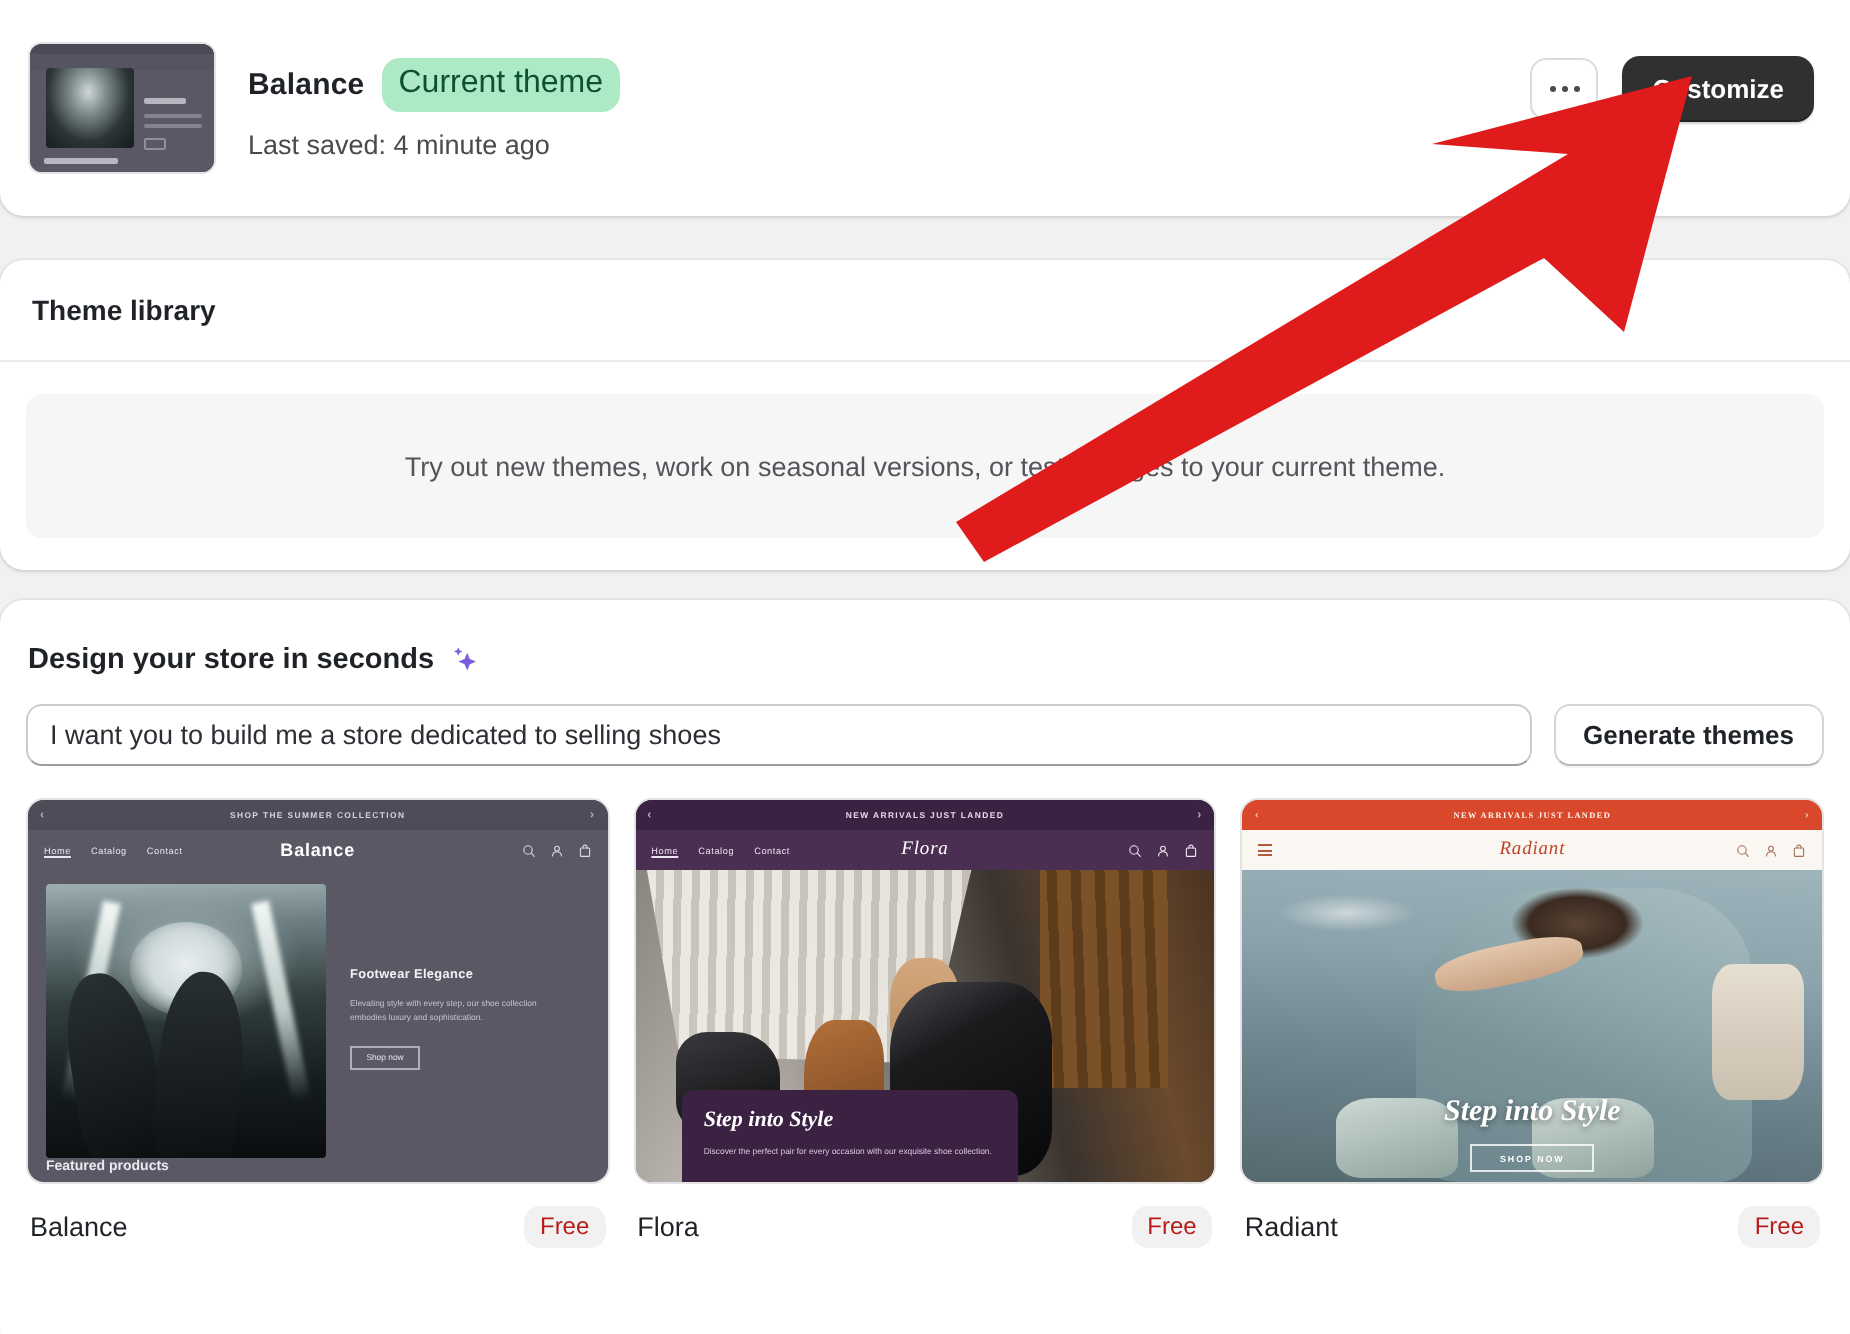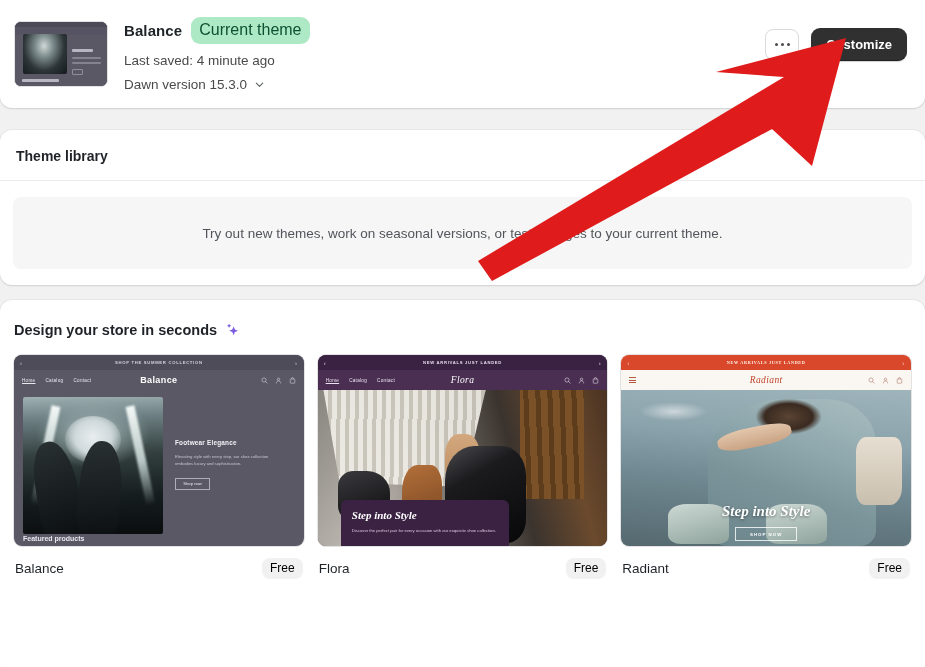--- a/index.html
+++ b/index.html
@@ -123,21 +123,21 @@
 
   .theme-grid { display: flex; gap: 12px; margin-top: 16px; }
   .theme-col { width: 294px; }
   .preview {
     height: 193px; border-radius: 9px; overflow: hidden;
     border: 1px solid #e3e3e3; position: relative; background: #fff;
   }
   .theme-meta { display: flex; align-items: center; justify-content: space-between; margin-top: 11px; padding: 0 2px; }
   .theme-name { font-size: 13.5px; color: #1f2327; }
   .badge-free {
-    background: #f1f1f1; color: #000000; font-size: 12px;
+    background: #f1f1f1; color: #b91c1c; font-size: 12px;
     padding: 3px 8px 4px; border-radius: 8px;
   }
 
   
   .sf { position: absolute; inset: 0; }
   .sf-announce {
     height: 15px; display: flex; align-items: center; justify-content: center;
     font-size: 4.2px; letter-spacing: 0.7px; font-weight: 700; position: relative;
   }
   .sf-announce .ar { position: absolute; font-size: 6px; opacity: .75; }
@@ -314,26 +314,20 @@
         <div class="thumb-foot"></div>
       </div>
     </div>
 
     <div class="head-text">
       <div class="title-row">
         <span class="theme-title">Balance</span>
         <span class="badge-current">Current theme</span>
       </div>
       <div class="saved">Last saved: 4 minute ago</div>
-      <div class="version-row">
-        <span class="version-txt"><span>Dawn version 15.3.0</span></span>
-        <svg class="chev" viewBox="0 0 12 12">
-          <path d="M2.5 4.5L6 8L9.5 4.5" fill="none" stroke="#5c5f62" stroke-width="1.2" stroke-linecap="round" stroke-linejoin="round"></path>
-        </svg>
-      </div>
     </div>
 
     <div class="head-actions">
       <div class="btn-more">
         <span></span>
         <span></span>
         <span></span>
       </div>
       <button class="btn-customize">Customize</button>
     </div>
@@ -353,20 +347,24 @@
   <div class="card design-card">
 
     <div class="design-title-row">
       <span class="design-title">Design your store in seconds</span>
       <svg class="sparkle" viewBox="0 0 16 16">
         <path d="M9.6 4.4 L10.9 7.5 L14 8.8 L10.9 10.1 L9.6 13.2 L8.3 10.1 L5.2 8.8 L8.3 7.5 Z" fill="#7B5CE0"></path>
         <path d="M5.1 1.6 L5.75 3.1 L7.25 3.75 L5.75 4.4 L5.1 5.9 L4.45 4.4 L2.95 3.75 L4.45 3.1 Z" fill="#7B5CE0"></path>
       </svg>
     </div>
 
+    <div class="prompt-row">
+      <input class="prompt-input" type="text" value="I want you to build me a store dedicated to selling shoes" style="">
+      <button class="btn-generate">Generate themes</button>
+    </div>
 
     <div class="theme-grid">
 
       <div class="theme-col">
         <div class="preview">
           <div class="sf sf-balance">
             <div class="sf-announce">
               <span class="ar l">‹</span>
               <span>SHOP THE SUMMER COLLECTION</span>
               <span class="ar r">›</span>

